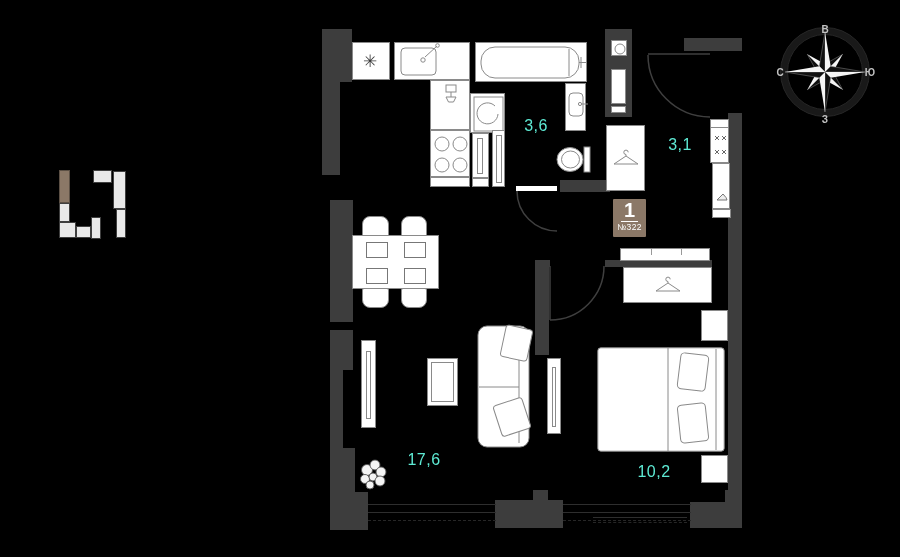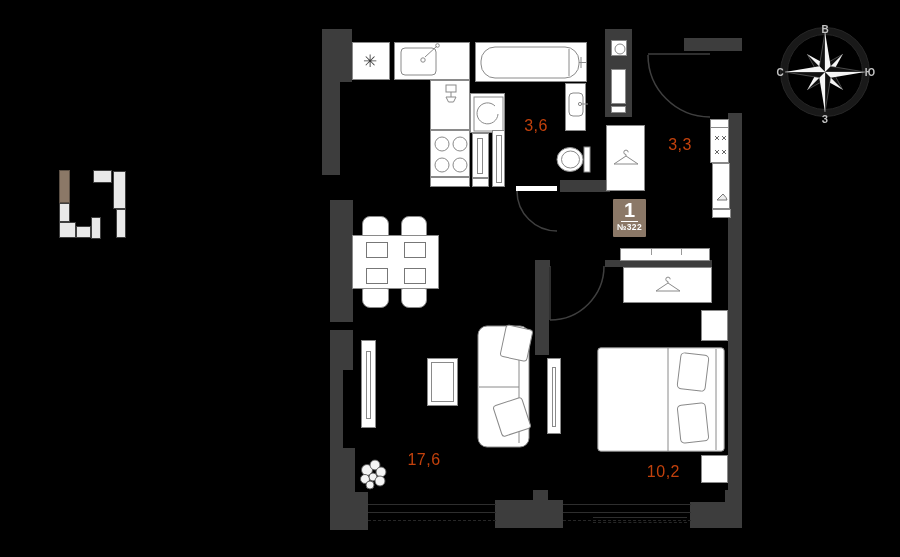--- a/index.html
+++ b/index.html
@@ -2,33 +2,33 @@
 <html><head>
 <meta charset="utf-8">
 <style>
   html,body{margin:0;padding:0;background:#000;}
   #stage{position:relative;width:900px;height:557px;background:#000;overflow:hidden;
          font-family:"Liberation Sans",sans-serif;}
   .abs{position:absolute;box-sizing:border-box;}
   .wall{position:absolute;background:#3d3d3d;}
   .wbox{position:absolute;box-sizing:border-box;background:#fff;border:1px solid #8a8a8a;}
   .inner{position:absolute;box-sizing:border-box;border:1px solid #8a8a8a;}
-  .lbl{position:absolute;color:#c2410c;font-size:16px;font-weight:500;letter-spacing:.5px;
+  .lbl{position:absolute;color:#5eead4;font-size:16px;font-weight:500;letter-spacing:.5px;
        text-align:center;line-height:18px;}
   .chair{position:absolute;box-sizing:border-box;background:#fff;border:1px solid #8a8a8a;}
   .sq{position:absolute;box-sizing:border-box;border:1px solid #777;}
   .site-b{position:absolute;box-sizing:border-box;background:#e9e9e9;border:1px solid #3f3f3f;}
   .accent{background:#8b7867 !important;border-color:#5c5045 !important;}
   .wline{position:absolute;height:0;border-top:1px solid #2e2e2e;}
   .wline-d{position:absolute;height:0;border-top:1px dashed #262626;}
   #badge{position:absolute;left:613px;top:199px;width:33px;height:38px;background:#8b7867;
          color:#fff;text-align:center;border-radius:1px;}
   #badge .num{display:inline-block;font-size:20px;font-weight:700;line-height:21px;
               border-bottom:1.5px solid #fff;padding:1px 3px 0 3px;}
-  #badge .unit{font-size:8.5px;letter-spacing:.4px;line-height:11px;font-weight:bold;}
+  #badge .unit{font-size:8.5px;letter-spacing:.4px;line-height:11px;}
   svg{position:absolute;overflow:visible;}
   .fixture{stroke:#8a8a8a;fill:#fff;}
   .fline{stroke:#8a8a8a;fill:none;}
   .darc{stroke:#3f3f3f;fill:none;stroke-width:1.5;}
   .freezer{position:absolute;color:#3a3a3a;font-size:17px;line-height:17px;}
 </style>
 </head>
 <body>
 
 <div id="stage">
@@ -279,17 +279,17 @@
         <circle cx="20" cy="9" r="5"></circle>
       <circle cx="26" cy="16" r="5"></circle>
         <circle cx="10" cy="23" r="4.5"></circle>
       <circle cx="18" cy="21" r="4"></circle>
         <circle cx="25" cy="25" r="5"></circle>
       <circle cx="15" cy="29" r="4"></circle>
     </g>
   </svg>
 
   <div class="lbl" style="left:516px;top:117px;width:40px;">3,6</div>
-  <div class="lbl" style="left:658px;top:136px;width:44px;">3,3</div>
+  <div class="lbl" style="left:658px;top:136px;width:44px;">3,1</div>
   <div class="lbl" style="left:398px;top:451px;width:52px;">17,6</div>
-  <div class="lbl" style="left:628px;top:463px;width:52px;text-align:right;">10,2</div>
+  <div class="lbl" style="left:628px;top:463px;width:52px;">10,2</div>
 
 </div>
 
 </body></html>

